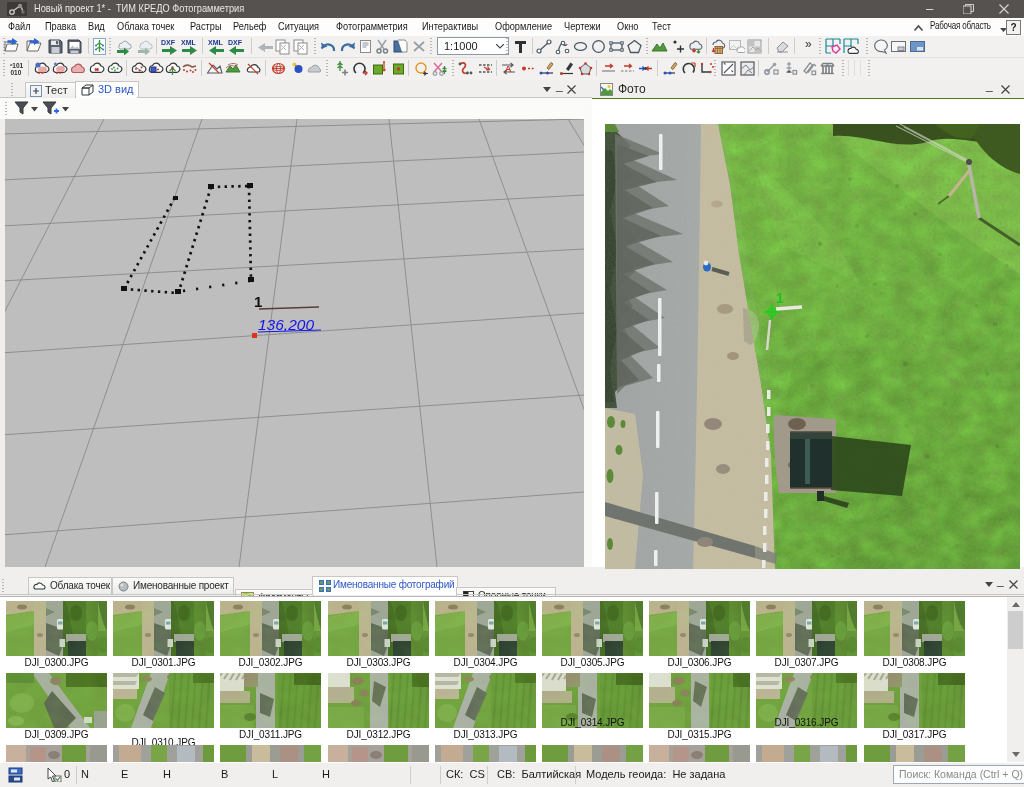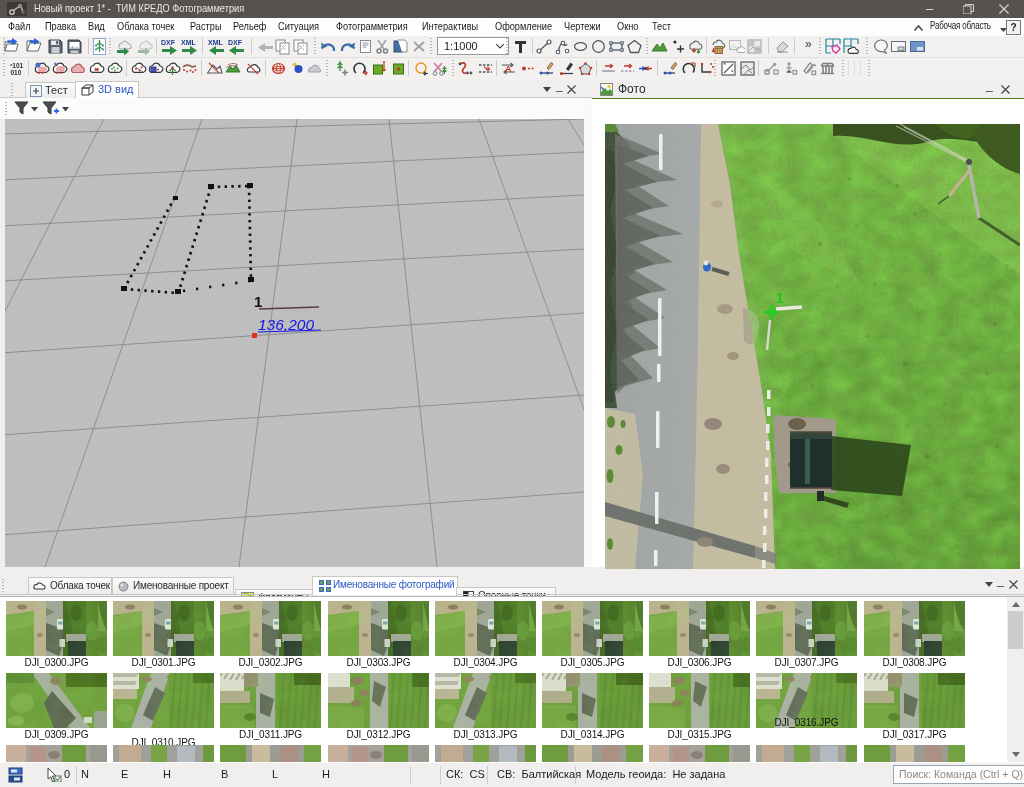--- a/index.html
+++ b/index.html
@@ -1327,21 +1327,21 @@
         <path d="M78 0 l-4 55" stroke="#55812c" stroke-width="2.2" opacity="0.5"></path>
         <path d="M85 0 l-4 55" stroke="#55812c" stroke-width="2.2" opacity="0.5"></path>
         <path d="M92 0 l-4 55" stroke="#55812c" stroke-width="2.2" opacity="0.5"></path>
         <path d="M99 0 l-4 55" stroke="#55812c" stroke-width="2.2" opacity="0.5"></path>
 <path d="M74 0 h27 v12 h-27 z" fill="#42631d"></path>
 <path d="M0 32 h34 v23 h-34 z" fill="#75a244"></path>
 <ellipse cx="30" cy="44" rx="6" ry="4" fill="#587f2d"></ellipse>
 <rect width="101" height="55" filter="url(#gtex2)" opacity="0.3"></rect>
       </svg>
     </div>
-<div class="thlabel" style="left:542px;top:132px">DJI_0314.JPG</div>
+<div class="thlabel" style="left:542px;top:120px">DJI_0314.JPG</div>
 <div class="abs" style="left:649px;top:76px;width:101px;height:55px">
       <svg width="101" height="55" viewBox="0 0 101 55">
 <rect width="101" height="55" fill="#6e9b3d"></rect>
 <rect x="42" y="0" width="18" height="55" fill="#adaeaa"></rect>
 <path d="M46 8 L58 14 L52 34 L44 28 Z" fill="#646858"></path>
 <path d="M0 0 h22 v14 h-22 z" fill="#e0ded6"></path>
 <path d="M0 14 h26 v16 h-26 z" fill="#b5ab93"></path>
 <g fill="#8a7a5a">
           <ellipse cx="30" cy="8" rx="6" ry="4"></ellipse>
           <ellipse cx="36" cy="20" rx="5" ry="3.5"></ellipse>

